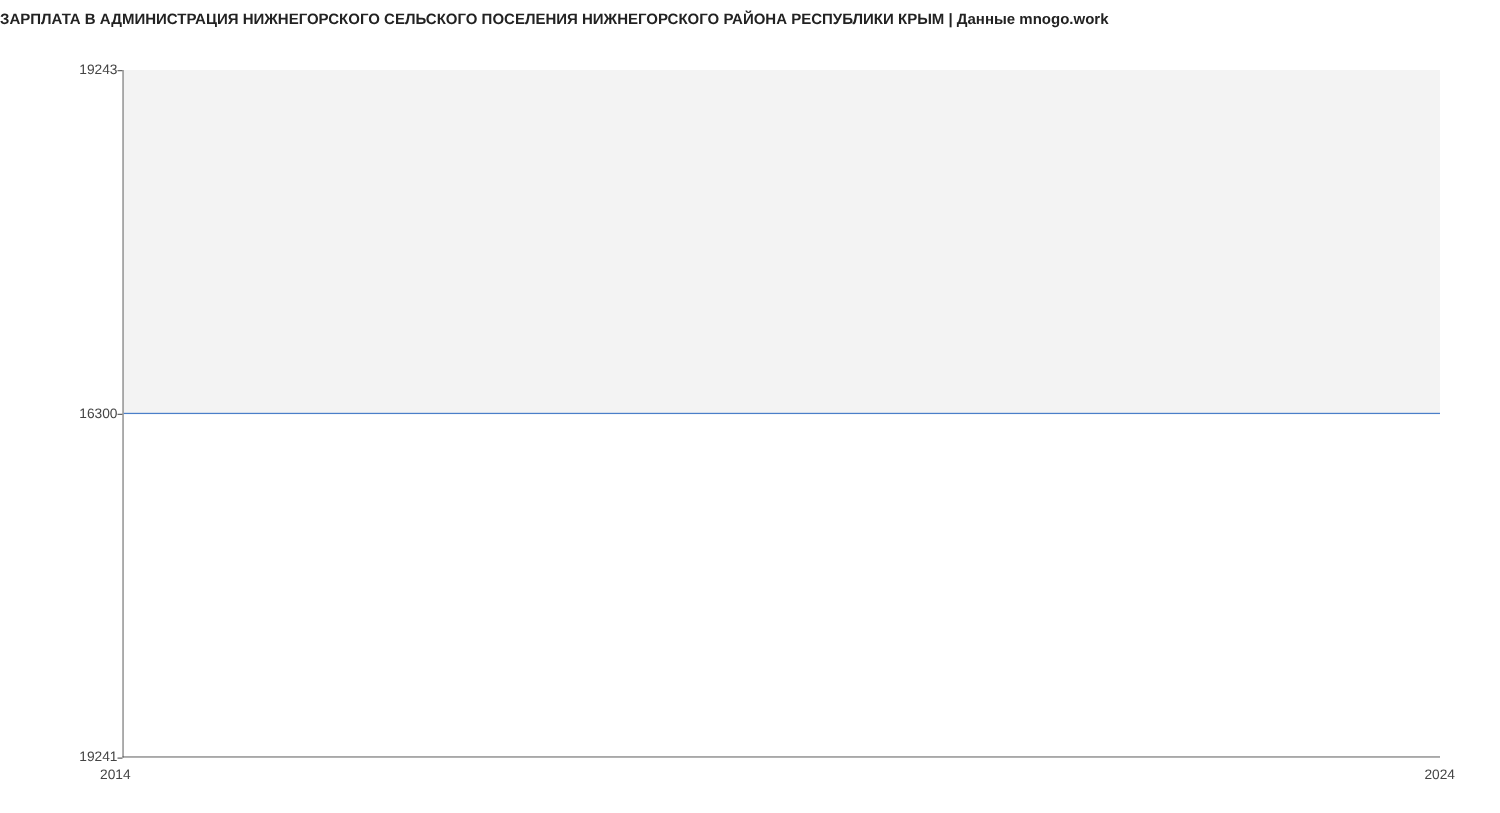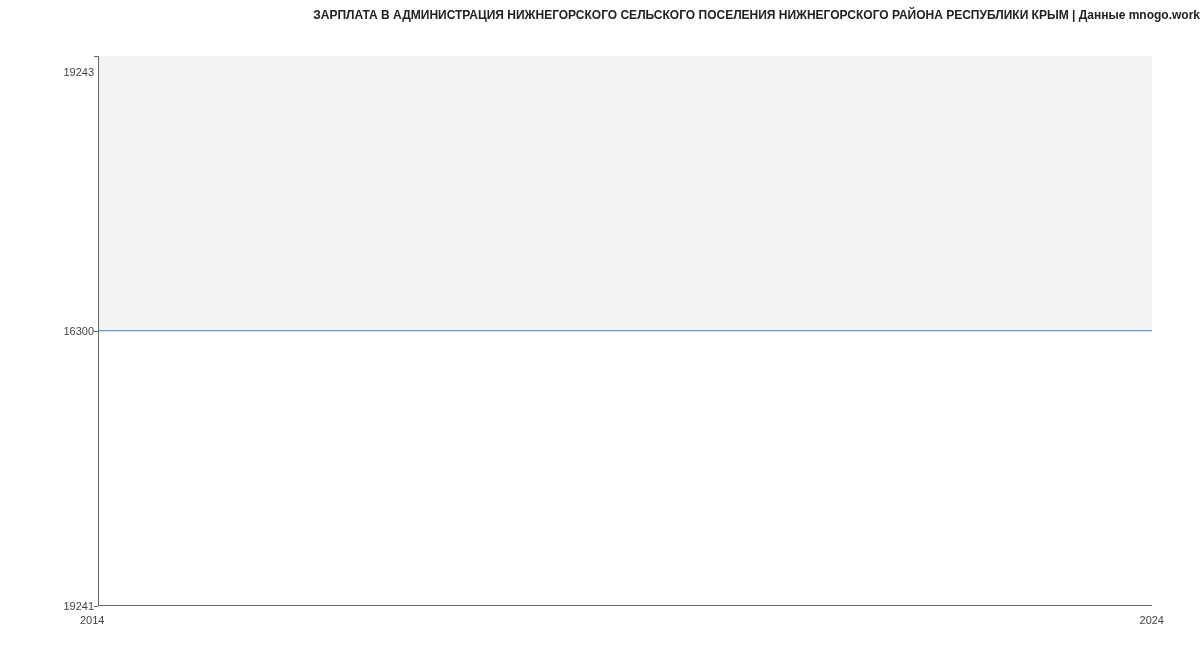--- a/index.html
+++ b/index.html
@@ -8,21 +8,21 @@
       box-sizing: border-box;
     }
     body {
       font-family: Arial, "Helvetica Neue", Helvetica, sans-serif;
       background: #ffffff;
       width: 1200px;
       height: 650px;
       position: relative;
     }
     .chart-title {
-      text-align: right;
+      text-align: left;
       font-size: 12px;
       font-weight: bold;
       color: #222;
       padding-top: 8px;
       padding-bottom: 4px;
     }
     .chart-container {
       position: relative;
       width: 1200px;
       height: 610px;
@@ -64,21 +64,21 @@
     .y-tick {
       position: absolute;
       right: 1106px;
       font-size: 11px;
       color: #444;
       transform: translateY(-50%);
       text-align: right;
       width: 50px;
     }
     .y-tick-top {
-      top: 46px;
+      top: 30px;
     }
     .y-tick-mid {
       top: 305px;
     }
     .y-tick-bottom {
       top: 580px;
     }
     .x-tick {
       position: absolute;
       top: 588px;

